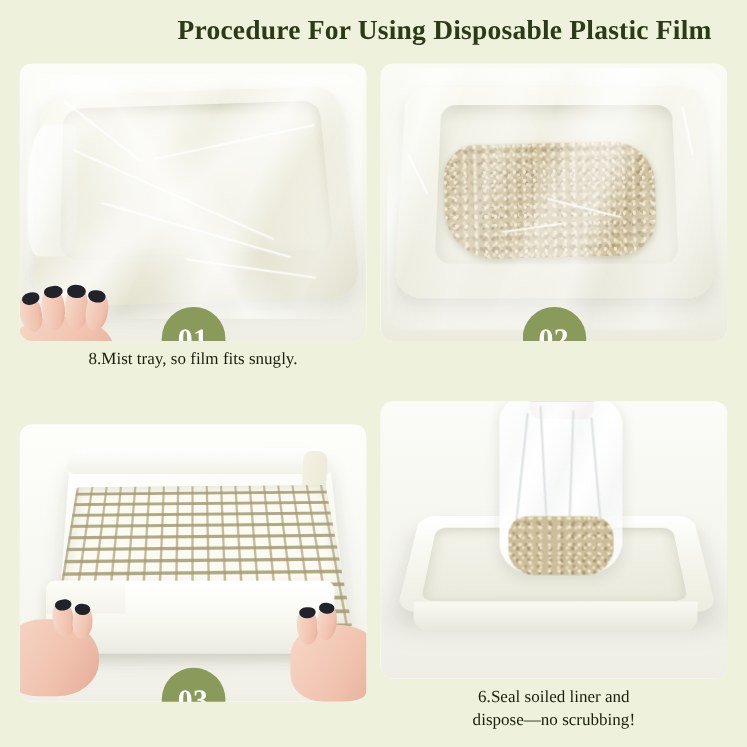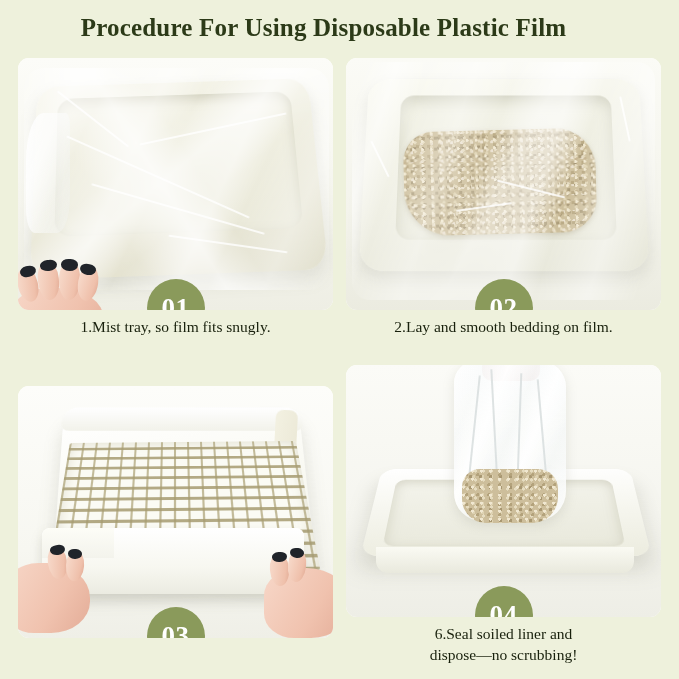--- a/index.html
+++ b/index.html
@@ -20,21 +20,21 @@
     inset: 0;
     background: #eef1dc;
   }
 
   
   .title {
     position: absolute;
     top: 12px;
     left: 0;
     width: 647px;
-    text-align: center;
+    text-align: right;
     font-family: "Liberation Serif", serif;
     font-size: 25px;
     font-weight: 700;
     color: #2c3a18;
     letter-spacing: 0.2px;
     line-height: 32px;
   }
 
   
   .grid {
@@ -407,38 +407,37 @@
           <div class="finger" style="left:26px; top:2px;  width:21px; height:38px; transform:rotate(-6deg);"></div>
           <div class="finger" style="left:47px; top:1px;  width:21px; height:39px; transform:rotate(2deg);"></div>
           <div class="finger" style="left:66px; top:6px;  width:20px; height:35px; transform:rotate(9deg);"></div>
           <div class="nail" style="left:8px;  top:6px;  width:16px; height:11px; transform:rotate(-14deg);"></div>
           <div class="nail" style="left:28px; top:0;    width:17px; height:11px; transform:rotate(-6deg);"></div>
           <div class="nail" style="left:49px; top:-1px; width:17px; height:12px; transform:rotate(2deg);"></div>
           <div class="nail" style="left:68px; top:4px;  width:16px; height:11px; transform:rotate(9deg);"></div>
         </div>
         <div class="badge">01</div>
       </div>
-      <div class="caption">1.Mist tray, so film fits snugly.</div>
+      <div class="caption">8.Mist tray, so film fits snugly.</div>
     </div>
 
     <div class="cell cell-2">
       <div class="photo">
         <div class="p2-bg"></div>
         <div class="p2-tray">
           <div class="p2-basin"></div>
         </div>
         <div class="p2-litter"></div>
         <div class="p2-film"></div>
         <div class="p2-fold p2-f1"></div>
         <div class="p2-fold p2-f2"></div>
         <div class="p2-fold p2-f3"></div>
         <div class="p2-fold p2-f4"></div>
         <div class="badge">02</div>
       </div>
-      <div class="caption">2.Lay and smooth bedding on film.</div>
     </div>
 
     <div class="cell cell-3">
       <div class="photo">
         <div class="p3-bg"></div>
         <div class="p3-box"></div>
         <div class="p3-lip"></div>
         <div class="p3-sidewall"></div>
         <div class="p3-grid"></div>
         <div class="p3-front"></div>
@@ -467,20 +466,19 @@
         <div class="p4-tray"></div>
         <div class="p4-tray-floor"></div>
         <div class="p4-tray-front"></div>
         <div class="p4-bag-top"></div>
         <div class="p4-bag"></div>
         <div class="p4-bag-wrinkle" style="left:126px; top:10px;  height:130px; transform:rotate(6deg);"></div>
         <div class="p4-bag-wrinkle" style="left:148px; top:4px;   height:140px; transform:rotate(-3deg);"></div>
         <div class="p4-bag-wrinkle" style="left:172px; top:8px;   height:132px; transform:rotate(2deg);"></div>
         <div class="p4-bag-wrinkle" style="left:196px; top:14px;  height:122px; transform:rotate(-5deg);"></div>
         <div class="p4-bag-litter"></div>
-        <div class="badge">04</div>
       </div>
       <div class="caption">6.Seal soiled liner and
 dispose—no scrubbing!</div>
     </div>
 
   </div>
 </div>
 
 </body></html>

